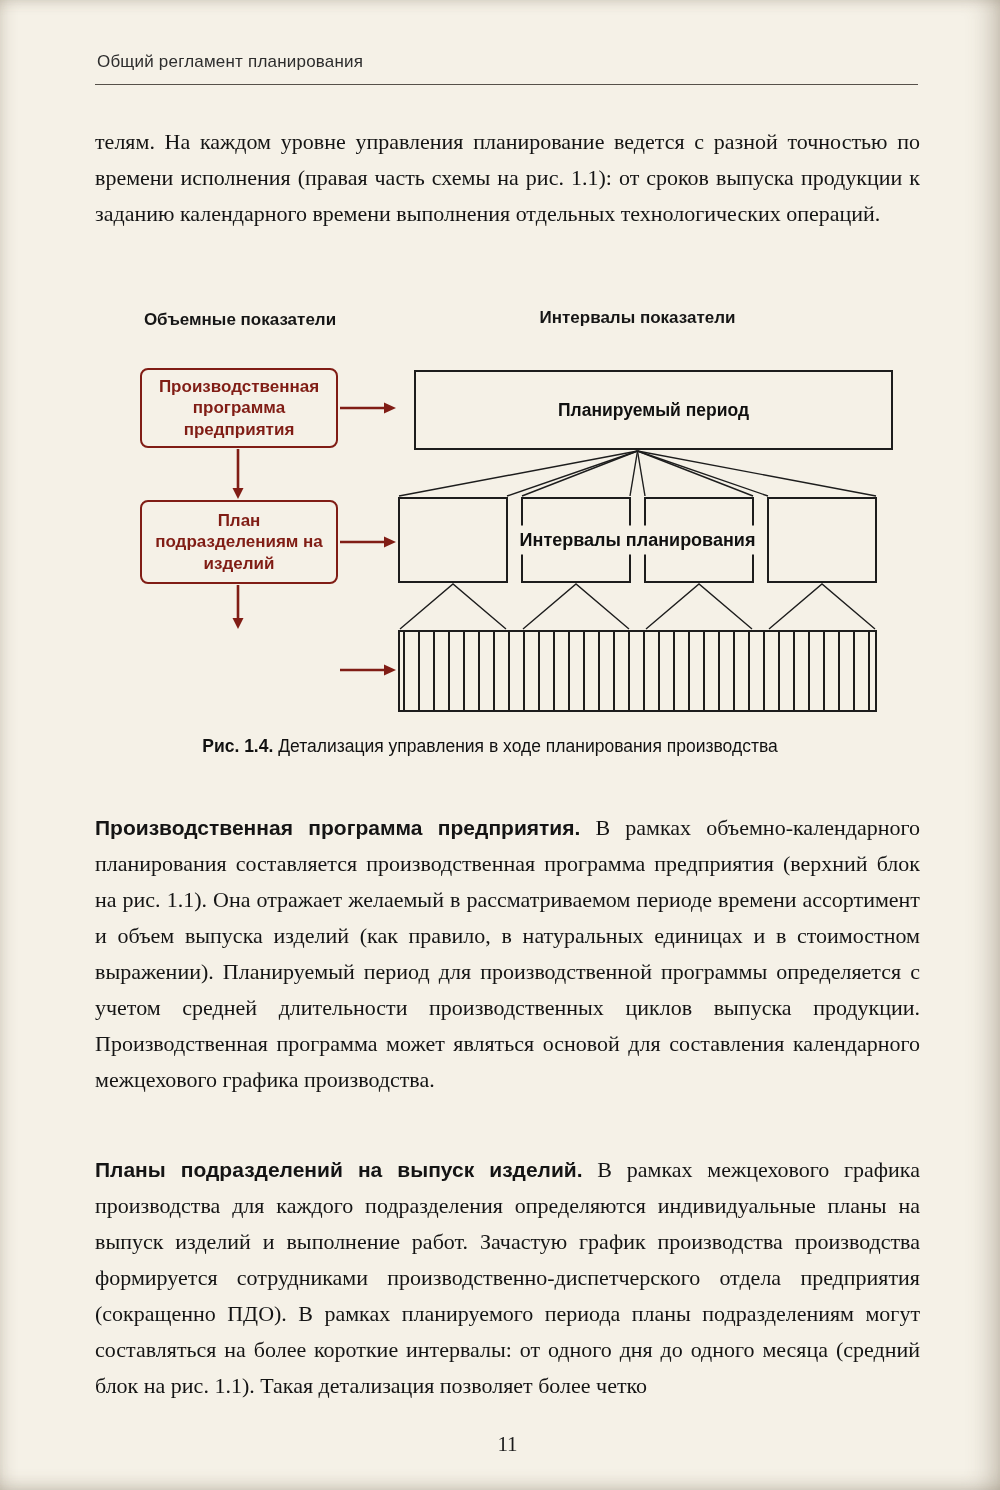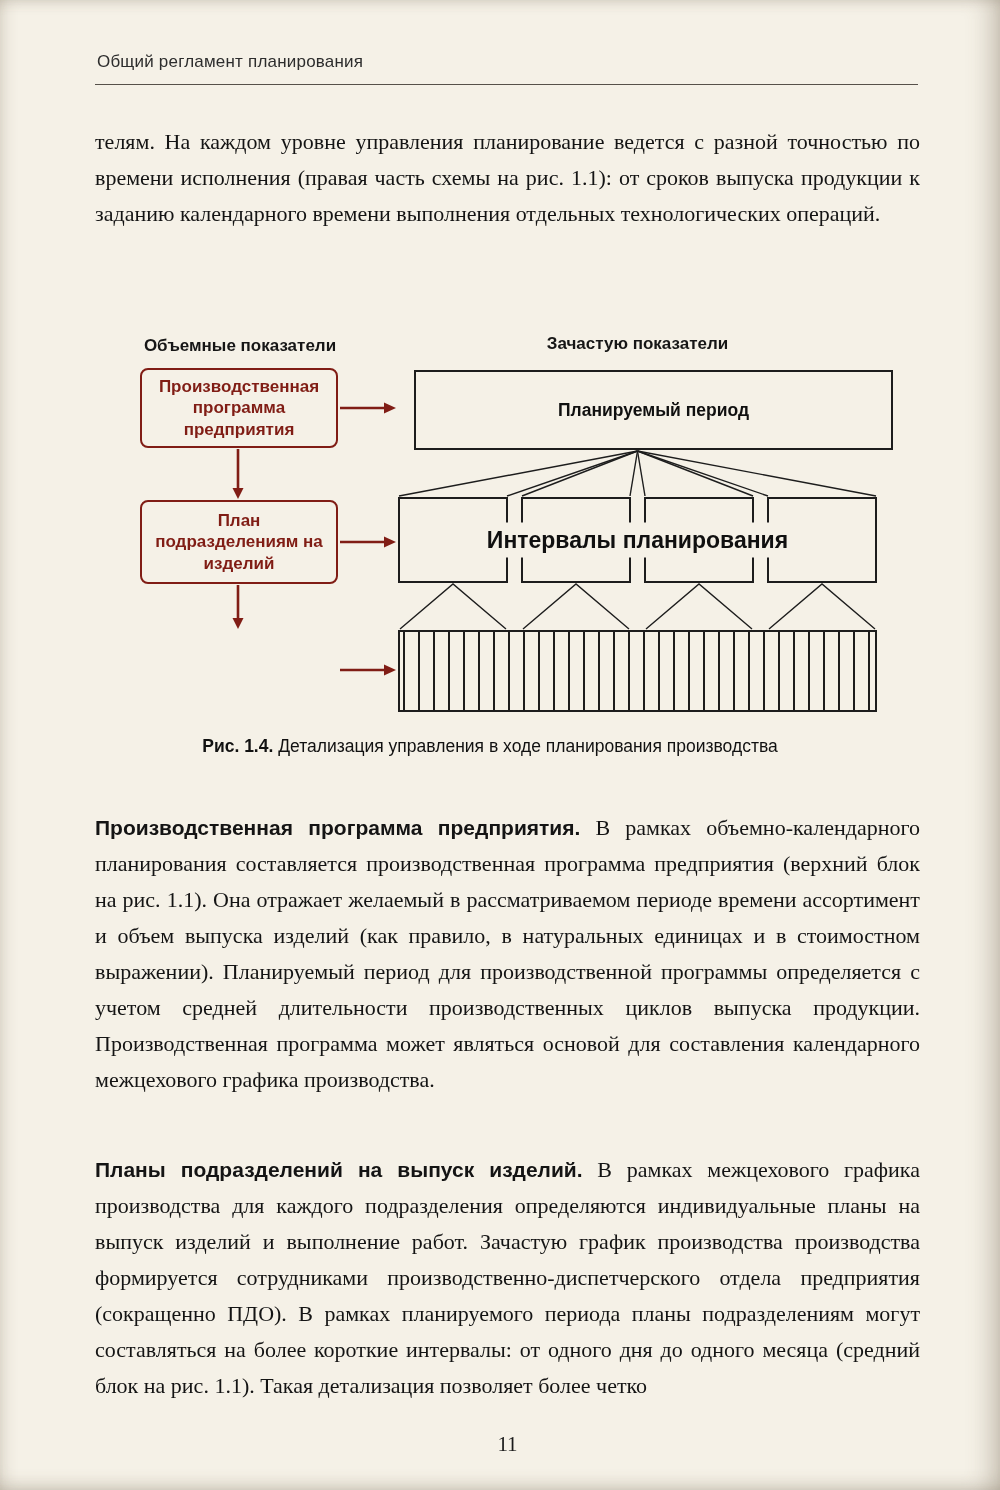--- a/index.html
+++ b/index.html
@@ -45,21 +45,20 @@
   .connectors { position: absolute; left: 0; top: 0; }
   .svg-black { stroke: var(--diagram-black, #1d1d1d); stroke-width: 1.4; fill: none; }
   .svg-red   { stroke: var(--accent-red, #801d15); stroke-width: 2.6; fill: none; }
   .svg-red-fill { fill: var(--accent-red, #801d15); stroke: none; }
 
   .col-title {
     position: absolute;
     font-family: "Liberation Sans", sans-serif;
     font-weight: bold; font-size: 17px; color: #161616;
     text-align: center;
-    margin-top: 26px;
   }
   .col-title.left  { left: 45px;  top: 10px; width: 200px; }
   .col-title.right { left: 303px; top: 8px;  width: 479px; }
 
   .lbox {
     position: absolute; left: 45px; width: 198px;
     border: 2px solid var(--accent-red, #801d15);
     border-radius: 8px;
     color: var(--accent-red, #801d15);
     font-family: "Liberation Sans", sans-serif;
@@ -85,21 +84,21 @@
     position: absolute; left: 303px; top: 197px;
     width: 479px; height: 86px;
     display: flex; gap: 13px;
   }
   .seg { flex: 1; border: 2px solid var(--diagram-black, #1d1d1d); }
 
   .band-label {
     position: absolute; left: 50%; top: 50%;
     transform: translate(-50%, -50%);
     font-family: "Liberation Sans", sans-serif;
-    font-weight: bold; font-size: 23px; color: #101010;
+    font-weight: bold; font-size: 18px; color: #101010;
     white-space: nowrap;
     background: var(--page-bg, #f5f1e7);
     padding: 4px 10px;
     text-align: center;
   }
 
   .calendar {
     position: absolute; left: 303px; top: 330px;
     width: 479px; height: 82px;
     border: 2px solid var(--diagram-black, #1d1d1d);
@@ -161,21 +160,21 @@
           <line class="svg-red" x1="245" y1="108" x2="290" y2="108"></line>
           <polygon class="svg-red-fill" points="289,102.5 289,113.5 301,108"></polygon>
           <line class="svg-red" x1="245" y1="242" x2="290" y2="242"></line>
           <polygon class="svg-red-fill" points="289,236.5 289,247.5 301,242"></polygon>
           <line class="svg-red" x1="245" y1="370" x2="290" y2="370"></line>
           <polygon class="svg-red-fill" points="289,364.5 289,375.5 301,370"></polygon>
         </g>
       </svg>
 
       <div class="col-title left">Объемные показатели</div>
-      <div class="col-title right">Зачастую показатели</div>
+      <div class="col-title right">Интервалы показатели</div>
 
       <div class="lbox lbox1">Производственная программа предприятия</div>
       <div class="lbox lbox2">План подразделениям на изделий</div>
 
       <div class="rbox period">Планируемый период</div>
 
       <div class="intervals">
         <div class="seg"></div>
         <div class="seg"></div>
         <div class="seg"></div>

